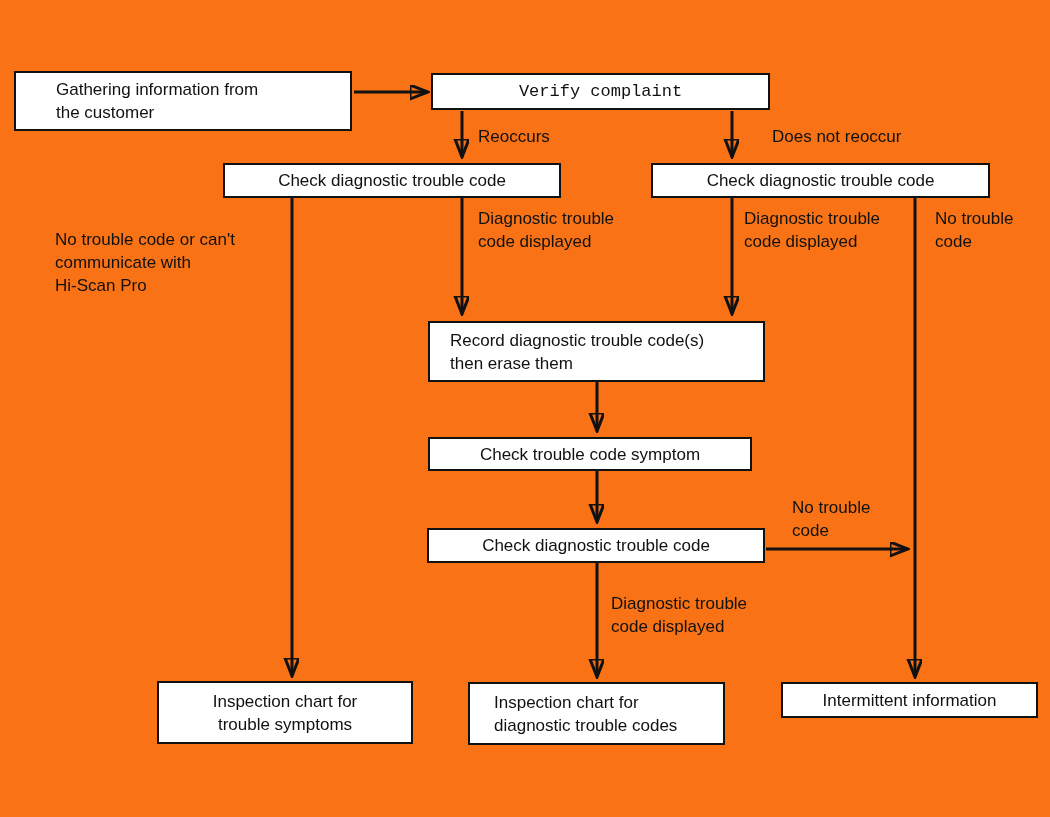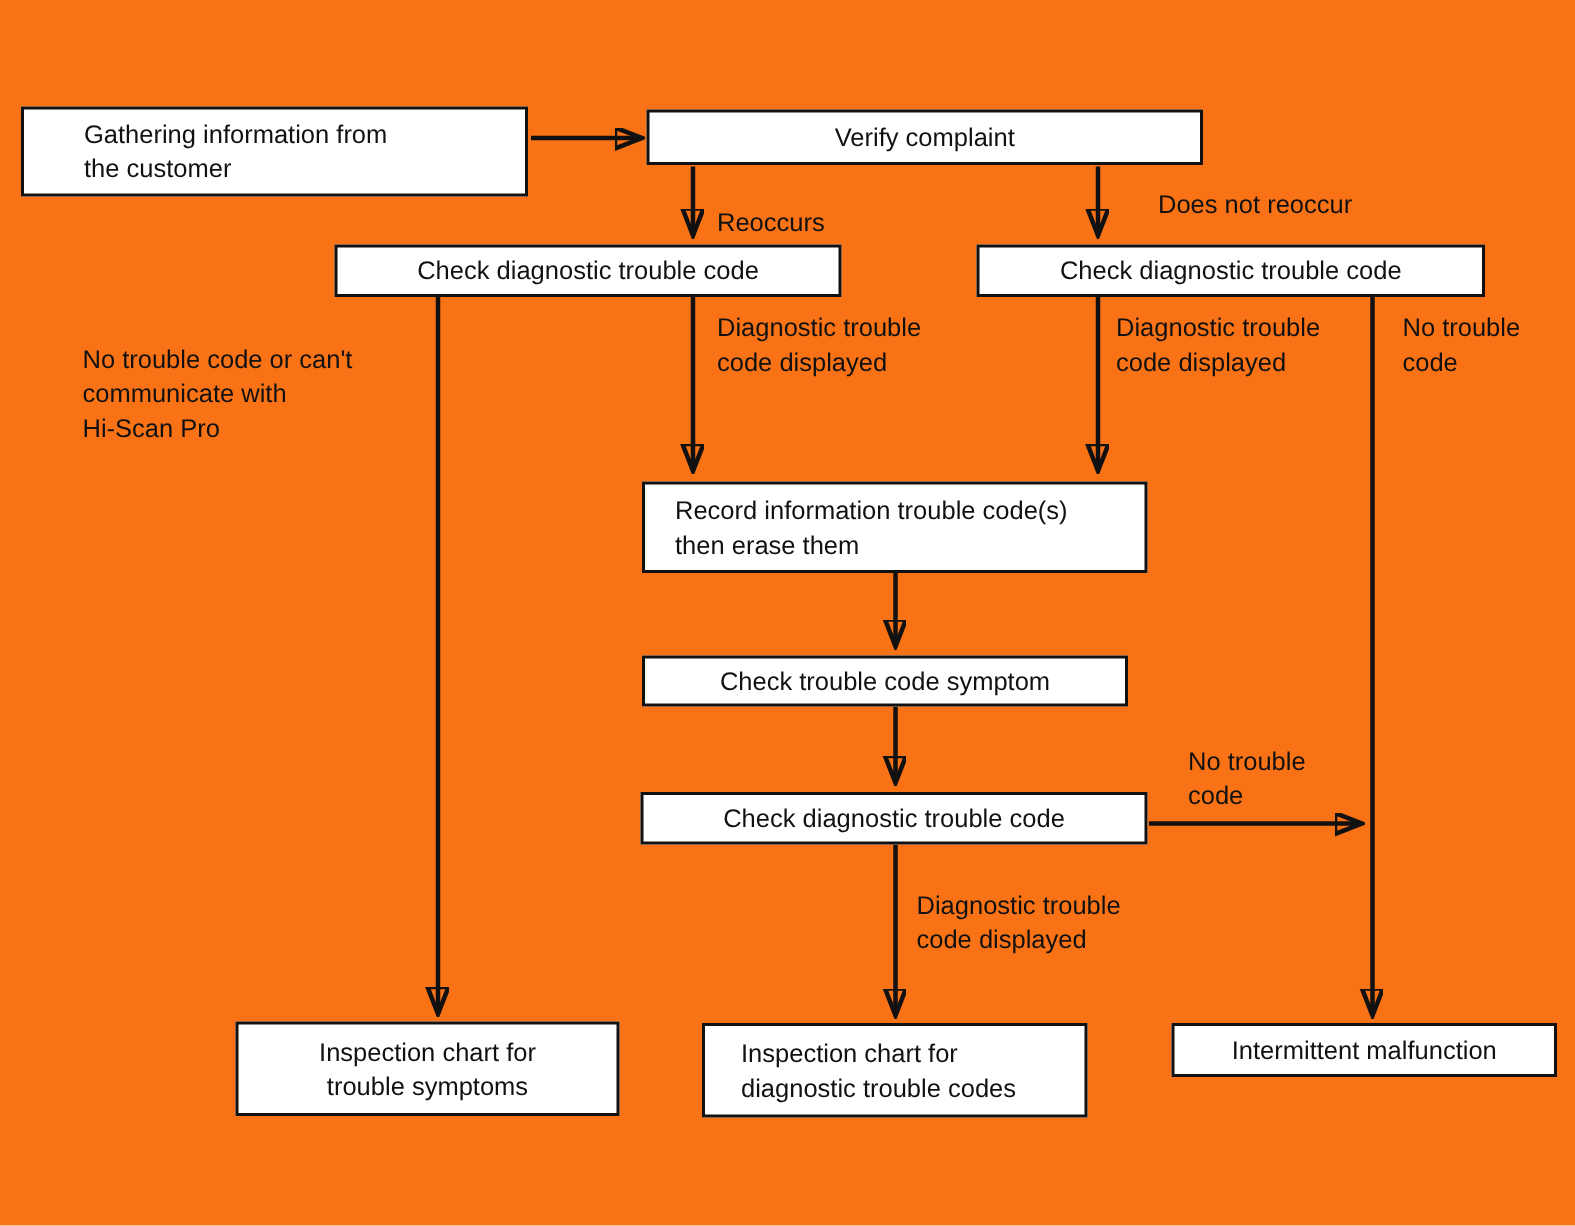--- a/index.html
+++ b/index.html
@@ -79,34 +79,34 @@
     <path d="M597 471 L597 522" marker-end="url(#ah)"></path>
     <path d="M766 549 L908 549" marker-end="url(#ah)"></path>
     <path d="M597 563 L597 677" marker-end="url(#ah)"></path>
   </svg>
 
   <div class="node align-left" style="left:14px; top:71px; width:338px; height:60px; padding-left:40px;">
     <span class="lbl">Gathering information from
 the customer</span>
   </div>
 
-  <div class="node" style="left:431px; top:73px; width:371px; height:37px;">
+  <div class="node" style="left:431px; top:73px; width:339px; height:37px;font-family:Liberation Mono, monospace;">
     <span class="lbl">Verify complaint</span>
   </div>
 
   <div class="node" style="left:223px; top:163px; width:338px; height:35px;">
     <span class="lbl">Check diagnostic trouble code</span>
   </div>
 
   <div class="node" style="left:651px; top:163px; width:339px; height:35px;">
     <span class="lbl">Check diagnostic trouble code</span>
   </div>
 
   <div class="node align-left" style="left:428px; top:321px; width:337px; height:61px; padding-left:20px;">
-    <span class="lbl">Record information trouble code(s)
+    <span class="lbl">Record diagnostic trouble code(s)
 then erase them</span>
   </div>
 
   <div class="node" style="left:428px; top:437px; width:324px; height:34px;">
     <span class="lbl">Check trouble code symptom</span>
   </div>
 
   <div class="node" style="left:427px; top:528px; width:338px; height:35px;">
     <span class="lbl">Check diagnostic trouble code</span>
   </div>
@@ -115,24 +115,24 @@
     <span class="lbl">Inspection chart for
 trouble symptoms</span>
   </div>
 
   <div class="node align-left" style="left:468px; top:682px; width:257px; height:63px; padding-left:24px;">
     <span class="lbl">Inspection chart for
 diagnostic trouble codes</span>
   </div>
 
   <div class="node" style="left:781px; top:682px; width:257px; height:36px;">
-    <span class="lbl">Intermittent malfunction</span>
+    <span class="lbl">Intermittent information</span>
   </div>
 
-  <div class="edge-label" style="left:478px; top:125px;margin-top:12px;">Reoccurs</div>
+  <div class="edge-label" style="left:478px; top:125px;">Reoccurs</div>
 
   <div class="edge-label" style="left:747px; top:125px;margin-left:25px;">Does not reoccur</div>
 
   <div class="edge-label" style="left:55px; top:228px;">No trouble code or can't
 communicate with
 Hi-Scan Pro</div>
 
   <div class="edge-label" style="left:478px; top:207px;">Diagnostic trouble
 code displayed</div>
 

